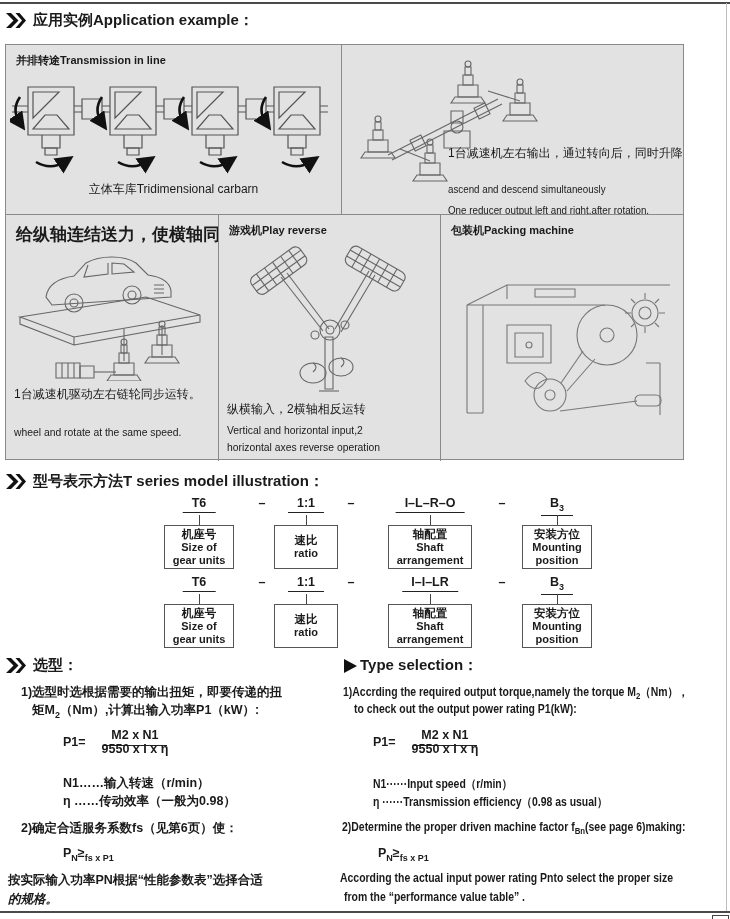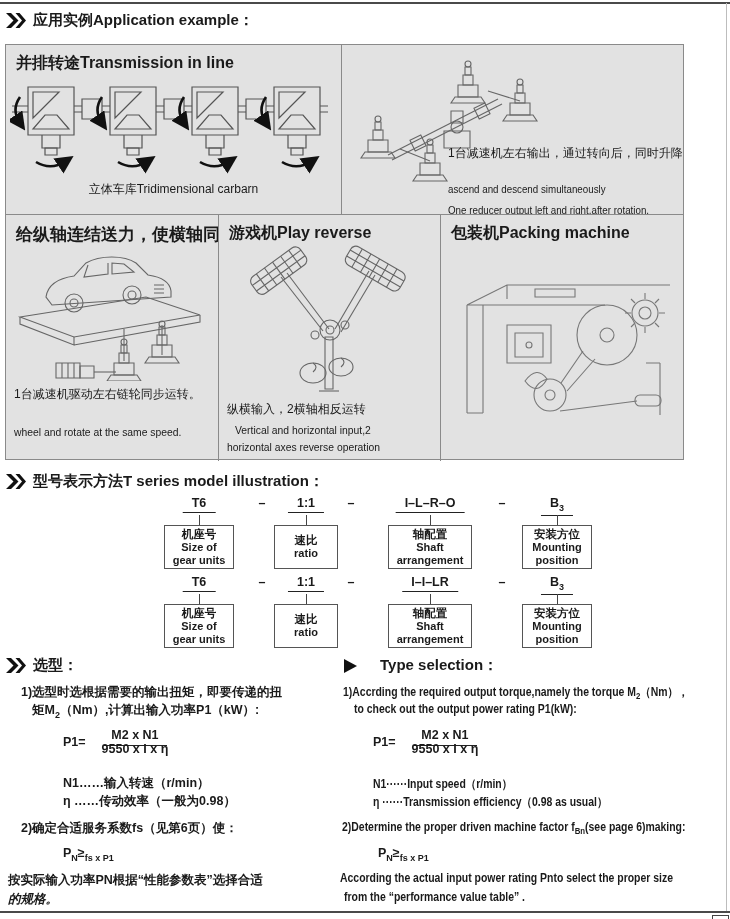--- a/index.html
+++ b/index.html
@@ -10,21 +10,21 @@
   
   .hdr{position:absolute;display:flex;align-items:center;gap:7px;font-weight:bold;font-size:15px;white-space:nowrap;}
   .hdr svg{display:block;}
   
   .ex-table{position:absolute;left:5px;top:44px;width:679px;height:416px;background:#e2e2e2;
             border:1px solid #8a8a8a;box-sizing:border-box;}
   .ex-row1{display:grid;grid-template-columns:336px 1fr;height:169px;border-bottom:1px solid #8a8a8a;}
   .ex-row2{display:grid;grid-template-columns:213px 222px 1fr;height:246px;}
   .ex-cell{position:relative;box-sizing:border-box;padding:8px 10px;overflow:hidden;}
   .ex-cell.bdr{border-right:1px solid #8a8a8a;}
-  .cell-title{font-size:16px;font-weight:bold;white-space:nowrap;}
+  .cell-title{font-size:11px;font-weight:bold;white-space:nowrap;}
   .cap-zh{font-size:12px;font-weight:normal;white-space:nowrap;}
   .cap-en{font-size:11.5px;font-weight:normal;white-space:nowrap;display:inline-block;
           transform:scaleX(.9);transform-origin:0 50%;}
   .abs{position:absolute;}
   .ctr{width:100%;text-align:center;}
   
   .diag{position:absolute;}
   .diag *{vector-effect:non-scaling-stroke;}
   
   .mrow{position:absolute;left:0;width:730px;height:78px;}
@@ -178,21 +178,21 @@
           </g>
           <g transform="translate(126,24) rotate(30)">
             <rect x="-31" y="-11" width="62" height="21" rx="6"></rect>
             <path d="M-31 -4 h62 M-31 3 h62 M-21 -11 v21 M-11 -11 v21 M-1 -11 v21 M9 -11 v21 M19 -11 v21"></path>
           </g>
           <ellipse cx="64" cy="128" rx="13" ry="10"></ellipse>
             <ellipse cx="92" cy="122" rx="12" ry="9"></ellipse>
           <path d="M64 118 q6 4 0 9 M92 113 q6 4 0 9"></path>
         </svg>
         <div class="abs cap-zh" style="left:8px;top:186px;">纵横输入，2横轴相反运转</div>
-        <div class="abs" style="left:16px;top:205px;"><span class="cap-en">Vertical and horizontal input,2</span></div>
+        <div class="abs" style="left:8px;top:205px;"><span class="cap-en">Vertical and horizontal input,2</span></div>
         <div class="abs" style="left:8px;top:222px;"><span class="cap-en">horizontal axes reverse operation</span></div>
       </div>
 
       <div class="ex-cell">
         <div class="cell-title">包装机Packing machine</div>
         <svg class="diag" style="left:14px;top:48px;" width="225" height="165" viewBox="0 0 225 165" fill="none" stroke="#777" stroke-width="1.1">
           <path d="M12 42 L52 22 L215 22 M12 42 V150 M12 42 H150 M52 22 V36 M205 100 V152 M205 100 h-14"></path>
           <rect x="80" y="26" width="40" height="8"></rect>
           <circle cx="152" cy="72" r="30"></circle>
             <circle cx="152" cy="72" r="7"></circle>
@@ -313,21 +313,21 @@
   <div class="zh-line" style="left:63px;top:793px;">η ……传动效率（一般为0.98）</div>
   <div class="zh-line" style="left:21px;top:820px;">2)确定合适服务系数fs（见第6页）使：</div>
 
   <div class="pn" style="left:63px;top:846px;">
     <span>P</span><sub>N</sub><span>≥</span><sub>fs x P1</sub>
   </div>
 
   <div class="zh-line" style="left:8px;top:872px;">按实际输入功率PN根据“性能参数表”选择合适</div>
   <div class="zh-line" style="left:8px;top:891px;font-style:italic;">的规格。</div>
 
-  <div class="hdr" style="left:343px;top:656px;gap:22px;">
+  <div class="hdr" style="left:343px;top:656px;gap:2px;">
     <span>
         <svg width="15" height="14" viewBox="0 0 15 14">
           <path d="M1 0 L14 7 L1 14 Z" fill="#111"></path>
         </svg>
       </span>
     <span>Type selection：</span>
   </div>
 
   <div class="en-line" style="left:343px;top:684px;font-size:12px;"><span>1)Accrding the required output torque,namely the torque M</span><sub>2</sub><span>（Nm），</span></div>
   <div class="en-line" style="left:354px;top:702px;font-size:12px;">to check out the output power rating P1(kW):</div>

